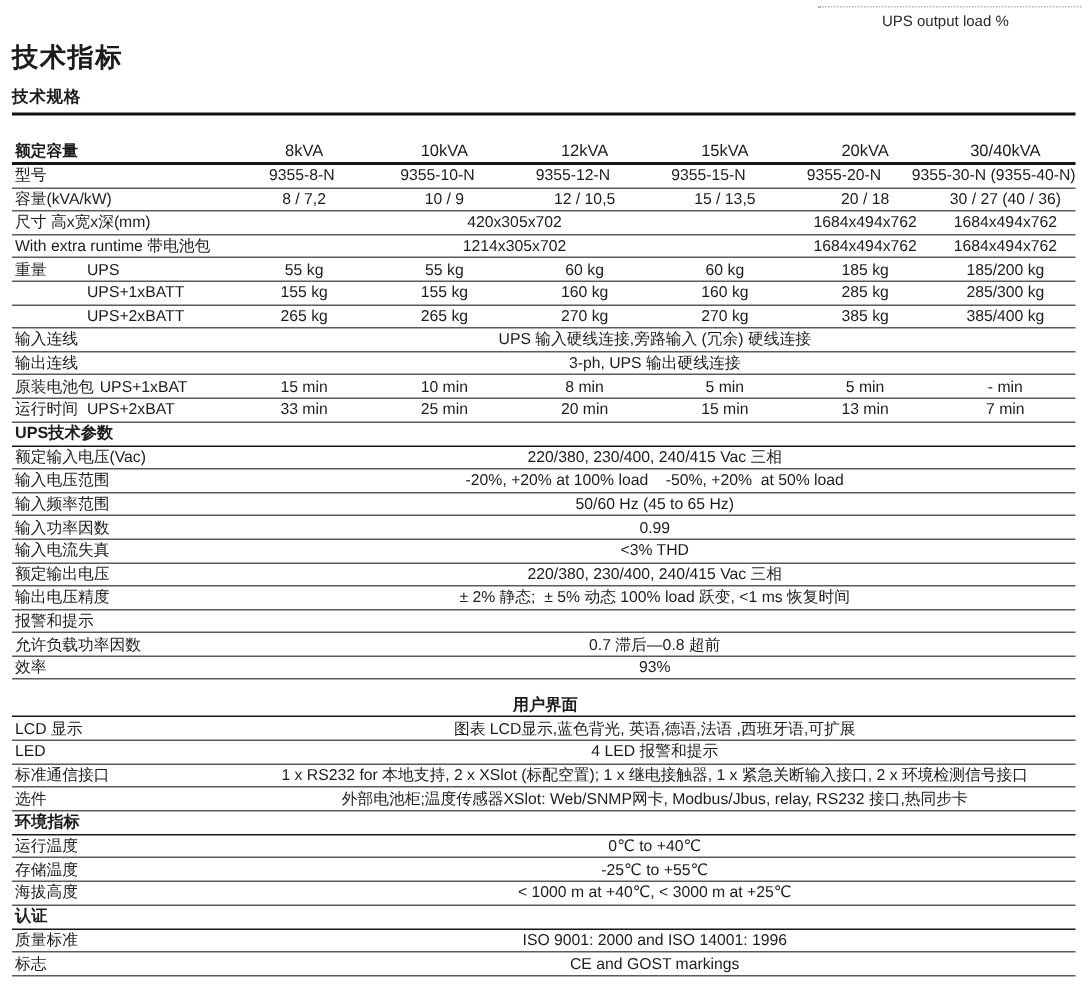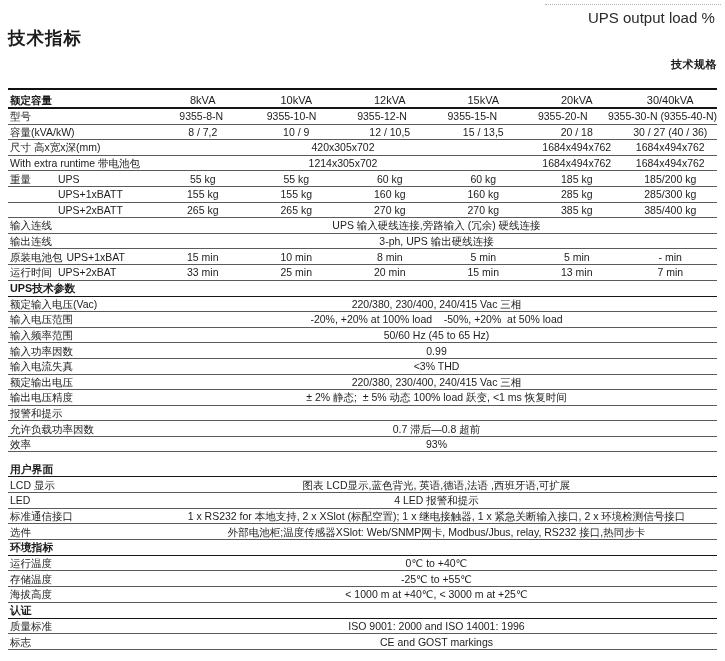--- a/index.html
+++ b/index.html
@@ -12,51 +12,50 @@
     overflow: hidden;
   }
   .page { padding: 10px 8px 0 8px; position: relative; }
 
   .corner-dotted {
     position: absolute; top: 4px; left: 545px; width: 176px;
     border-top: 1px dotted #b5b5b5; height: 0;
   }
   .corner-note {
     position: absolute; top: 9px; left: 588px;
-    font-size: 15px; color: #2a2a2a; white-space: nowrap;
+    font-size: 10px; color: #2a2a2a; white-space: nowrap;
   }
 
   .page-title { font-size: 17.5px; font-weight: bold; letter-spacing: 1px; margin-top: 16px; }
   .page-subtitle {
     font-size: 11px; font-weight: bold; letter-spacing: 0.5px;
-    margin-top: 7px; padding-bottom: 16px;
+    margin-top: 7px; padding-bottom: 3px;
     border-bottom: 2.5px solid #111;
-    text-align: right;
-  }
-
-  .spec-table { margin-top: 2px; }
+  }
+
+  .spec-table { margin-top: 16px; }
 
   .row {
     display: flex; align-items: center;
     min-height: 15.6px;
     border-bottom: 1px solid #5a5b5d;
     font-size: 10.5px;
     line-height: 12px;
   }
   .row.header-row { min-height: 17px; border-bottom: 2px solid #161616; }
   .row.header-row .plabel { font-weight: bold; font-size: 10.5px; }
   .row.header-row .col { font-size: 11px; }
 
   .row.section {
     border-bottom: 1.8px solid #161616;
     font-weight: bold; font-size: 10.8px;
     padding-left: 2px;
     min-height: 16px;
   }
-  .row.gap { margin-top: 9px; }
+  .row.gap { margin-top: 9px; justify-content: center; }
 
   .labelcell {
     width: 148px; flex: 0 0 148px;
     display: flex; align-items: center;
     padding-left: 2px;
     white-space: nowrap;
   }
   .plabel { display: inline-block; min-width: 44px; }
   .sublabel { display: inline-block; padding-left: 4px; }
 

